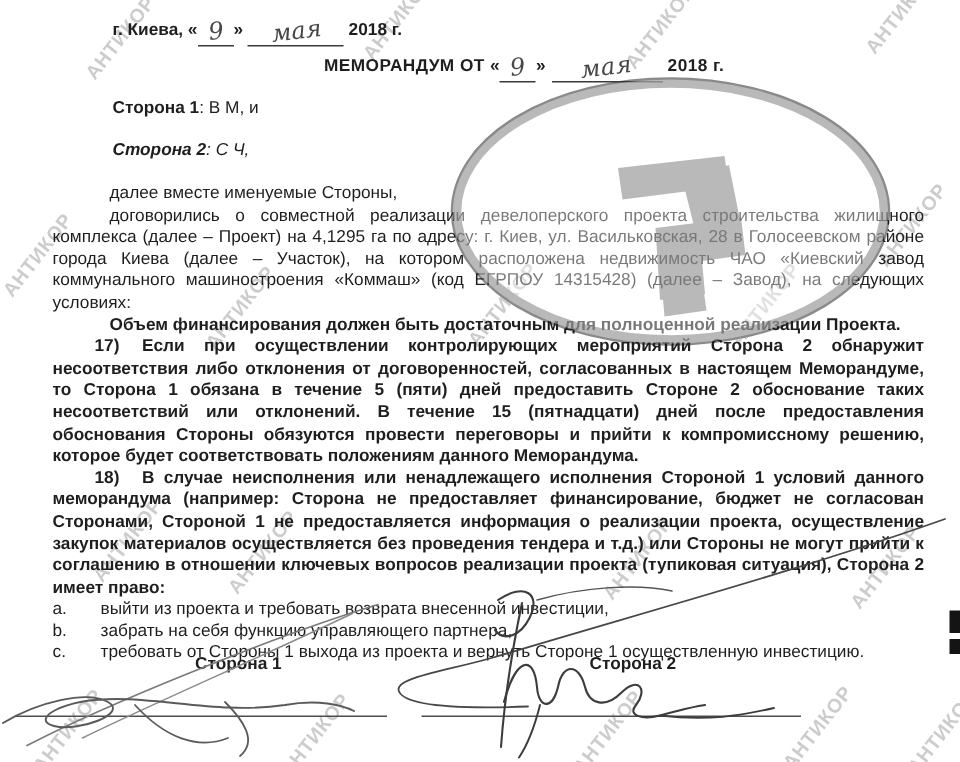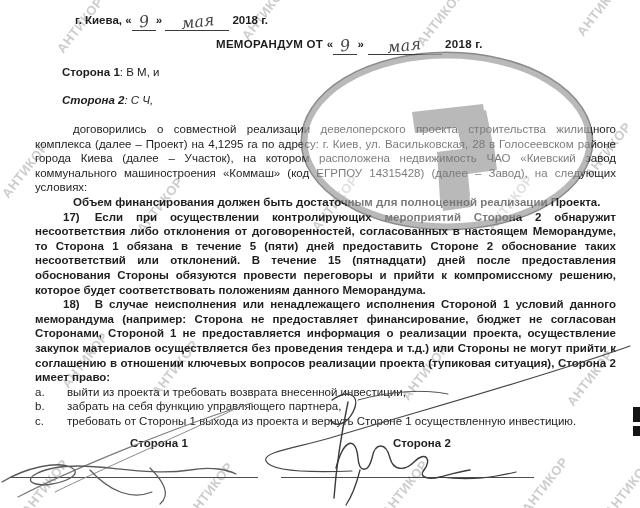--- a/index.html
+++ b/index.html
@@ -22,21 +22,21 @@
   .city-line{position:absolute;left:75px;top:14px;font-size:11.5px;font-weight:700;white-space:nowrap;}
   .memo-title{position:absolute;left:216px;top:38px;font-size:11.5px;font-weight:700;letter-spacing:.3px;white-space:nowrap;}
   .hand{
     display:inline-block;font-family:"DejaVu Serif",serif;font-style:italic;font-weight:400;
     font-size:16px;color:#474747;transform:rotate(-7deg);line-height:10px;
   }
   .underl{display:inline-block;border-bottom:1px solid #3a3a3a;text-align:center;vertical-align:-3px;line-height:13px;}
   .w-day{min-width:24px;}
   .w-month{min-width:56px;padding:0 4px;}
   
-  .party{position:absolute;left:62px;font-size:11.5px;white-space:nowrap;}
+  .party{position:absolute;left:75px;font-size:11.5px;white-space:nowrap;}
   .party .plabel{font-weight:700;}
   
   .bodytext{position:absolute;left:35px;top:122px;width:581px;font-size:11.5px;line-height:14.6px;text-align:justify;}
   .bodytext p{margin:0;}
   .ind{text-indent:38px;}
   .fin{font-weight:700;}
   .clause{text-indent:28px;font-weight:bold;}
   .tab{display:inline-block;width:15px;}
   .opt-row{margin-left:55px;text-align:left;}
   .opt-letter{display:inline-block;width:32px;}
@@ -97,20 +97,21 @@
   </div>
 
   <div class="party" style="top:66px;">
     <span class="plabel">Сторона 1</span><span>: В М, и</span>
   </div>
   <div class="party" style="top:94px;font-style:italic;">
     <span class="plabel">Сторона 2</span><span>: С Ч,</span>
   </div>
 
   <div class="bodytext">
+    <p class="ind">далее вместе именуемые Стороны,</p>
     <p class="ind">договорились о совместной реализации девелоперского проекта строительства жилищного комплекса (далее – Проект) на 4,1295 га по адресу: г. Киев, ул. Васильковская, 28 в Голосеевском районе города Киева (далее – Участок), на котором расположена недвижимость ЧАО «Киевский завод коммунального машиностроения «Коммаш» (код ЕГРПОУ 14315428) (далее – Завод), на следующих условиях:</p>
     <p class="ind fin">Объем финансирования должен быть достаточным для полноценной реализации Проекта.</p>
     <p class="clause"><span>17)</span><span class="tab"></span><span>Если при осуществлении контролирующих мероприятий Сторона 2 обнаружит несоответствия либо отклонения от договоренностей, согласованных в настоящем Меморандуме, то Сторона 1 обязана в течение 5 (пяти) дней предоставить Стороне 2 обоснование таких несоответствий или отклонений. В течение 15 (пятнадцати) дней после предоставления обоснования Стороны обязуются провести переговоры и прийти к компромиссному решению, которое будет соответствовать положениям данного Меморандума.</span></p>
     <p class="clause"><span>18)</span><span class="tab"></span><span>В случае неисполнения или ненадлежащего исполнения Стороной 1 условий данного меморандума (например: Сторона не предоставляет финансирование, бюджет не согласован Сторонами, Стороной 1 не предоставляется информация о реализации проекта, осуществление закупок материалов осуществляется без проведения тендера и т.д.) или Стороны не могут прийти к соглашению в отношении ключевых вопросов реализации проекта (тупиковая ситуация), Сторона 2 имеет право:</span></p>
     <p class="opt-row"><span class="opt-letter">a.</span><span>выйти из проекта и требовать возврата внесенной инвестиции,</span></p>
     <p class="opt-row"><span class="opt-letter">b.</span><span>забрать на себя функцию управляющего партнера,</span></p>
     <p class="opt-row"><span class="opt-letter">c.</span><span>требовать от Стороны 1 выхода из проекта и вернуть Стороне 1 осуществленную инвестицию.</span></p>
   </div>
 
   <div class="fade"></div>

